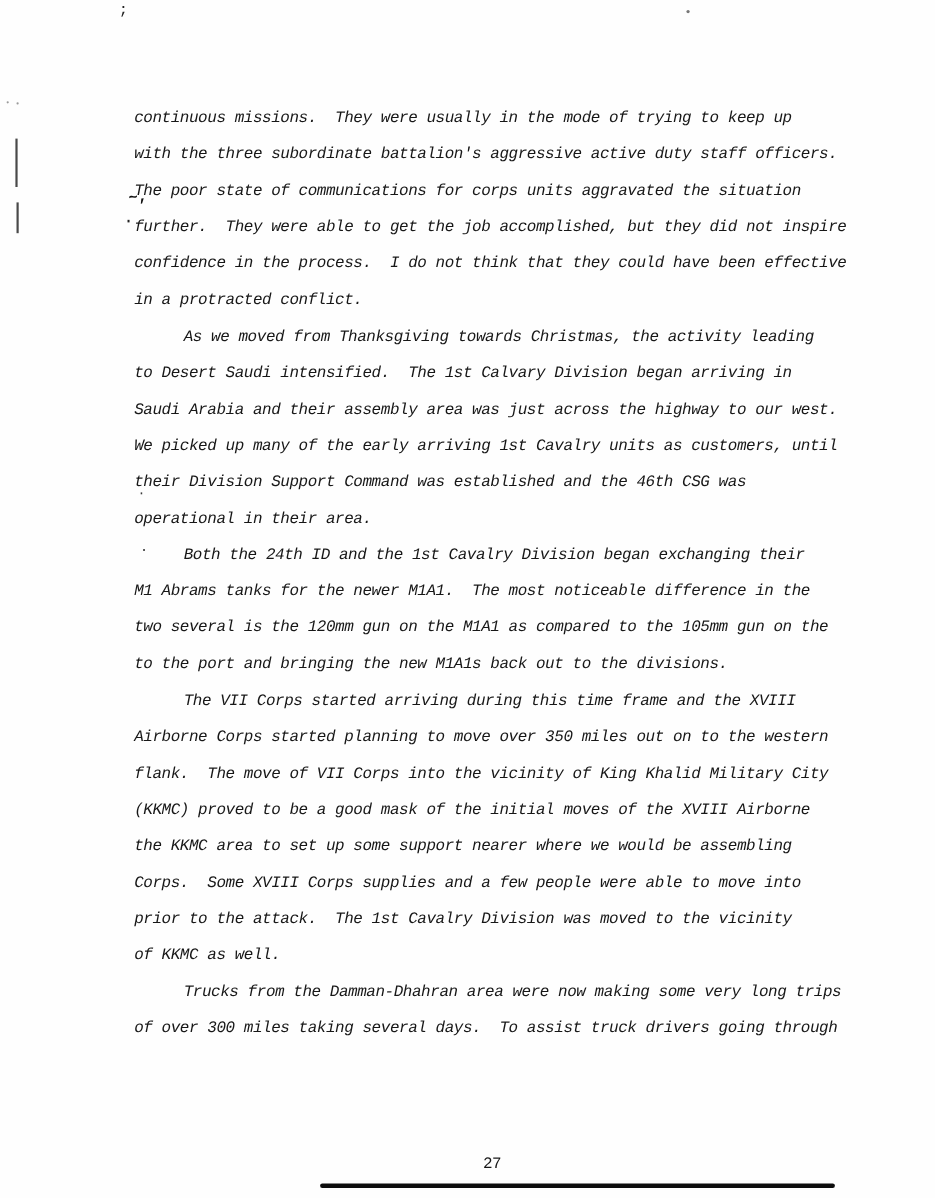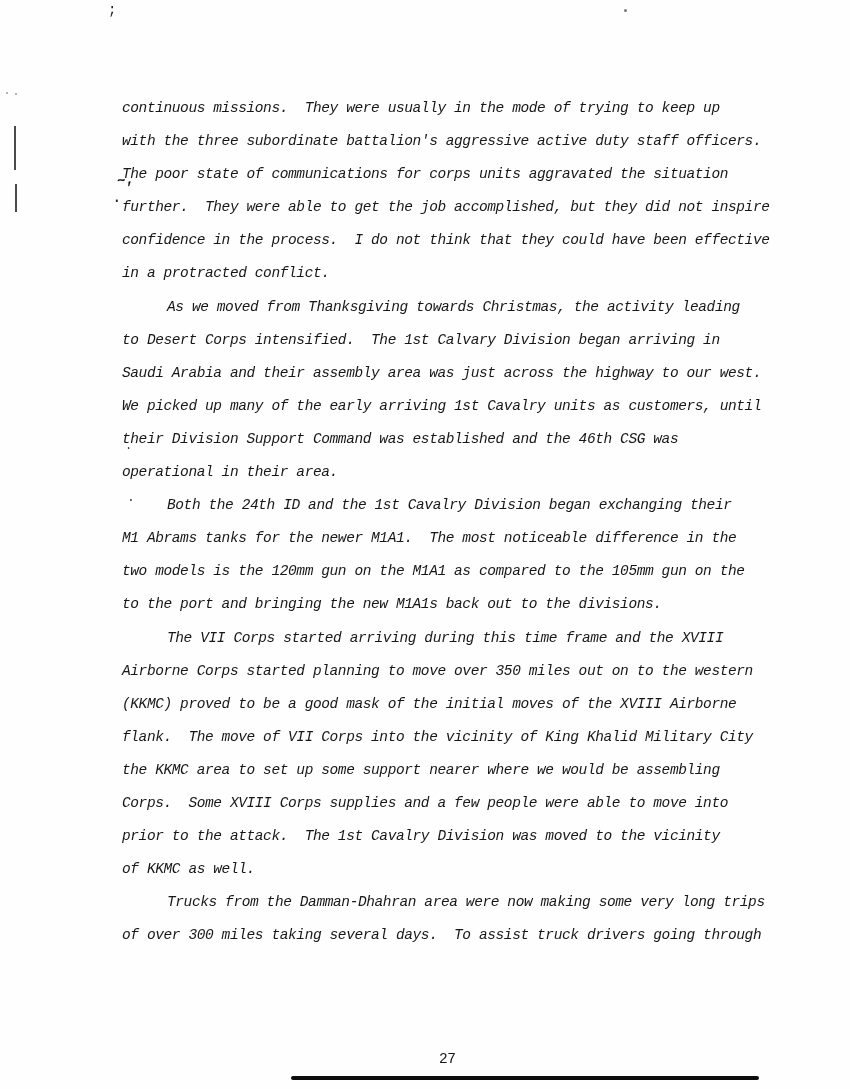--- a/index.html
+++ b/index.html
@@ -117,33 +117,33 @@
   <div class="artifact dot-both">·</div>
 
   <div class="text-block">
       <div class="line">continuous missions.  They were usually in the mode of trying to keep up</div>
       <div class="line">with the three subordinate battalion's aggressive active duty staff officers.</div>
       <div class="line">The poor state of communications for corps units aggravated the situation</div>
       <div class="line">further.  They were able to get the job accomplished, but they did not inspire</div>
       <div class="line">confidence in the process.  I do not think that they could have been effective</div>
       <div class="line">in a protracted conflict.</div>
       <div class="line indent">As we moved from Thanksgiving towards Christmas, the activity leading</div>
-      <div class="line">to Desert Corps intensified.  The 1st Calvary Division began arriving in</div>
+      <div class="line">to Desert Saudi intensified.  The 1st Calvary Division began arriving in</div>
       <div class="line">Saudi Arabia and their assembly area was just across the highway to our west.</div>
       <div class="line">We picked up many of the early arriving 1st Cavalry units as customers, until</div>
       <div class="line">their Division Support Command was established and the 46th CSG was</div>
       <div class="line">operational in their area.</div>
       <div class="line indent">Both the 24th ID and the 1st Cavalry Division began exchanging their</div>
       <div class="line">M1 Abrams tanks for the newer M1A1.  The most noticeable difference in the</div>
-      <div class="line">two models is the 120mm gun on the M1A1 as compared to the 105mm gun on the</div>
+      <div class="line">two several is the 120mm gun on the M1A1 as compared to the 105mm gun on the</div>
       <div class="line">to the port and bringing the new M1A1s back out to the divisions.</div>
       <div class="line indent">The VII Corps started arriving during this time frame and the XVIII</div>
       <div class="line">Airborne Corps started planning to move over 350 miles out on to the western</div>
+      <div class="line">flank.  The move of VII Corps into the vicinity of King Khalid Military City</div>
       <div class="line">(KKMC) proved to be a good mask of the initial moves of the XVIII Airborne</div>
-      <div class="line">flank.  The move of VII Corps into the vicinity of King Khalid Military City</div>
       <div class="line">the KKMC area to set up some support nearer where we would be assembling</div>
       <div class="line">Corps.  Some XVIII Corps supplies and a few people were able to move into</div>
       <div class="line">prior to the attack.  The 1st Cavalry Division was moved to the vicinity</div>
       <div class="line">of KKMC as well.</div>
       <div class="line indent">Trucks from the Damman-Dhahran area were now making some very long trips</div>
       <div class="line">of over 300 miles taking several days.  To assist truck drivers going through</div>
     </div>
 
   <div class="page-number">27</div>
 

